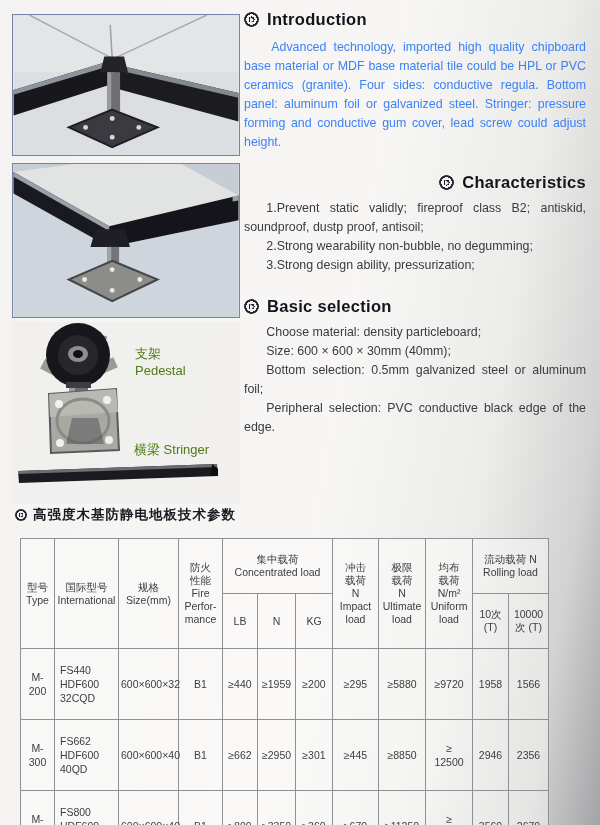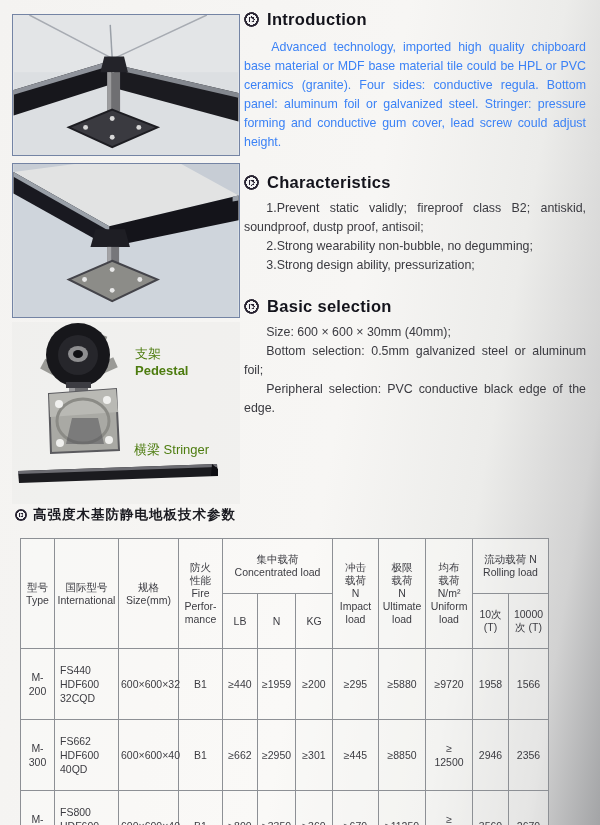--- a/index.html
+++ b/index.html
@@ -14,36 +14,36 @@
   
   .photo { position:absolute; left:12px; width:228px; border:1px solid #7484a4; background:#d7dbe0; box-shadow:0 0 0 2px #e8ebf0 inset; }
   #photo1 { top:14px;  height:142px; }
   #photo2 { top:163px; height:155px; }
   .photo svg { display:block; width:100%; height:100%; }
 
   #figure3 { position:absolute; left:12px; top:322px; width:228px; height:182px; }
   #figure3 svg { position:absolute; left:0; top:0; }
   .fig-label { position:absolute; font-size:13px; color:#4d7c0f; line-height:16px; }
   #lbl-pedestal-cn { left:123px; top:24px; }
-  #lbl-pedestal-en { left:123px; top:41px;font-weight:bold; }
+  #lbl-pedestal-en { left:123px; top:41px; }
   #lbl-stringer    { left:122px; top:120px; }
 
   
   #right-col { position:absolute; left:244px; top:10px; width:342px; }
   .section-head { display:flex; align-items:center; gap:8px; }
   .bullet { width:15px; height:15px; flex:0 0 15px; border-radius:50%;
     background:radial-gradient(circle at 50% 50%, #241f2e 0 3px, #f2f2f2 3px 5.2px, #2a2533 5.2px 7.6px, rgba(0,0,0,0) 7.6px);
     position:relative; }
   .bullet::after { content:""; position:absolute; left:6px; top:4.5px;
     border-top:3px solid transparent; border-bottom:3px solid transparent; border-left:4px solid #f2f2f2; }
   .section-head h2 { font-size:16.5px; letter-spacing:.3px; color:#14141c; font-weight:bold; }
   .para { margin-top:9px; font-size:12.4px; line-height:19px; text-align:justify; text-indent:2.2em; color:#3b82f6; }
   .line-list { margin-top:7px; }
   .line-list p { font-size:12.4px; line-height:19px; text-indent:1.8em; text-align:justify; color:#3a3a40; }
-  #characteristics-head { margin-top:21px; }
+  #characteristics-head { margin-top:21px;justify-content:flex-end; }
   #basic-head { margin-top:22px; }
 
   
   #table-title-row { position:absolute; left:15px; top:506px; display:flex; align-items:center; gap:6px; }
   #table-title-row .bullet { width:12px; height:12px; flex-basis:12px;
     background:radial-gradient(circle at 50% 50%, #241f2e 0 2.4px, #f2f2f2 2.4px 4.2px, #2a2533 4.2px 6.1px, rgba(0,0,0,0) 6.1px); }
   #table-title-row .bullet::after { left:4.5px; top:3.5px; border-top:2.5px solid transparent; border-bottom:2.5px solid transparent; border-left:3px solid #f2f2f2; }
   #table-title { font-size:13.5px; font-weight:bold; color:#1a1a20; letter-spacing:1px; }
 
   table { position:absolute; left:20px; top:538px; width:528px; border-collapse:collapse; table-layout:fixed; }
@@ -153,20 +153,21 @@
     <p>1.Prevent static validly; fireproof class B2; antiskid, soundproof, dustp proof, antisoil;</p>
     <p>2.Strong wearability non-bubble, no degumming;</p>
     <p>3.Strong design ability, pressurization;</p>
   </div>
 
   <div class="section-head" id="basic-head">
     <span class="bullet"></span>
     <h2>Basic selection</h2>
   </div>
   <div class="line-list">
+    <p>Choose material: density particleboard;</p>
     <p>Size: 600 × 600 × 30mm (40mm);</p>
     <p>Bottom selection: 0.5mm galvanized steel or aluminum foil;</p>
     <p>Peripheral selection: PVC conductive black edge of the edge.</p>
   </div>
 </div>
 
 <div id="table-title-row">
   <span class="bullet"></span>
   <span id="table-title">高强度木基防静电地板技术参数</span>
 </div>

